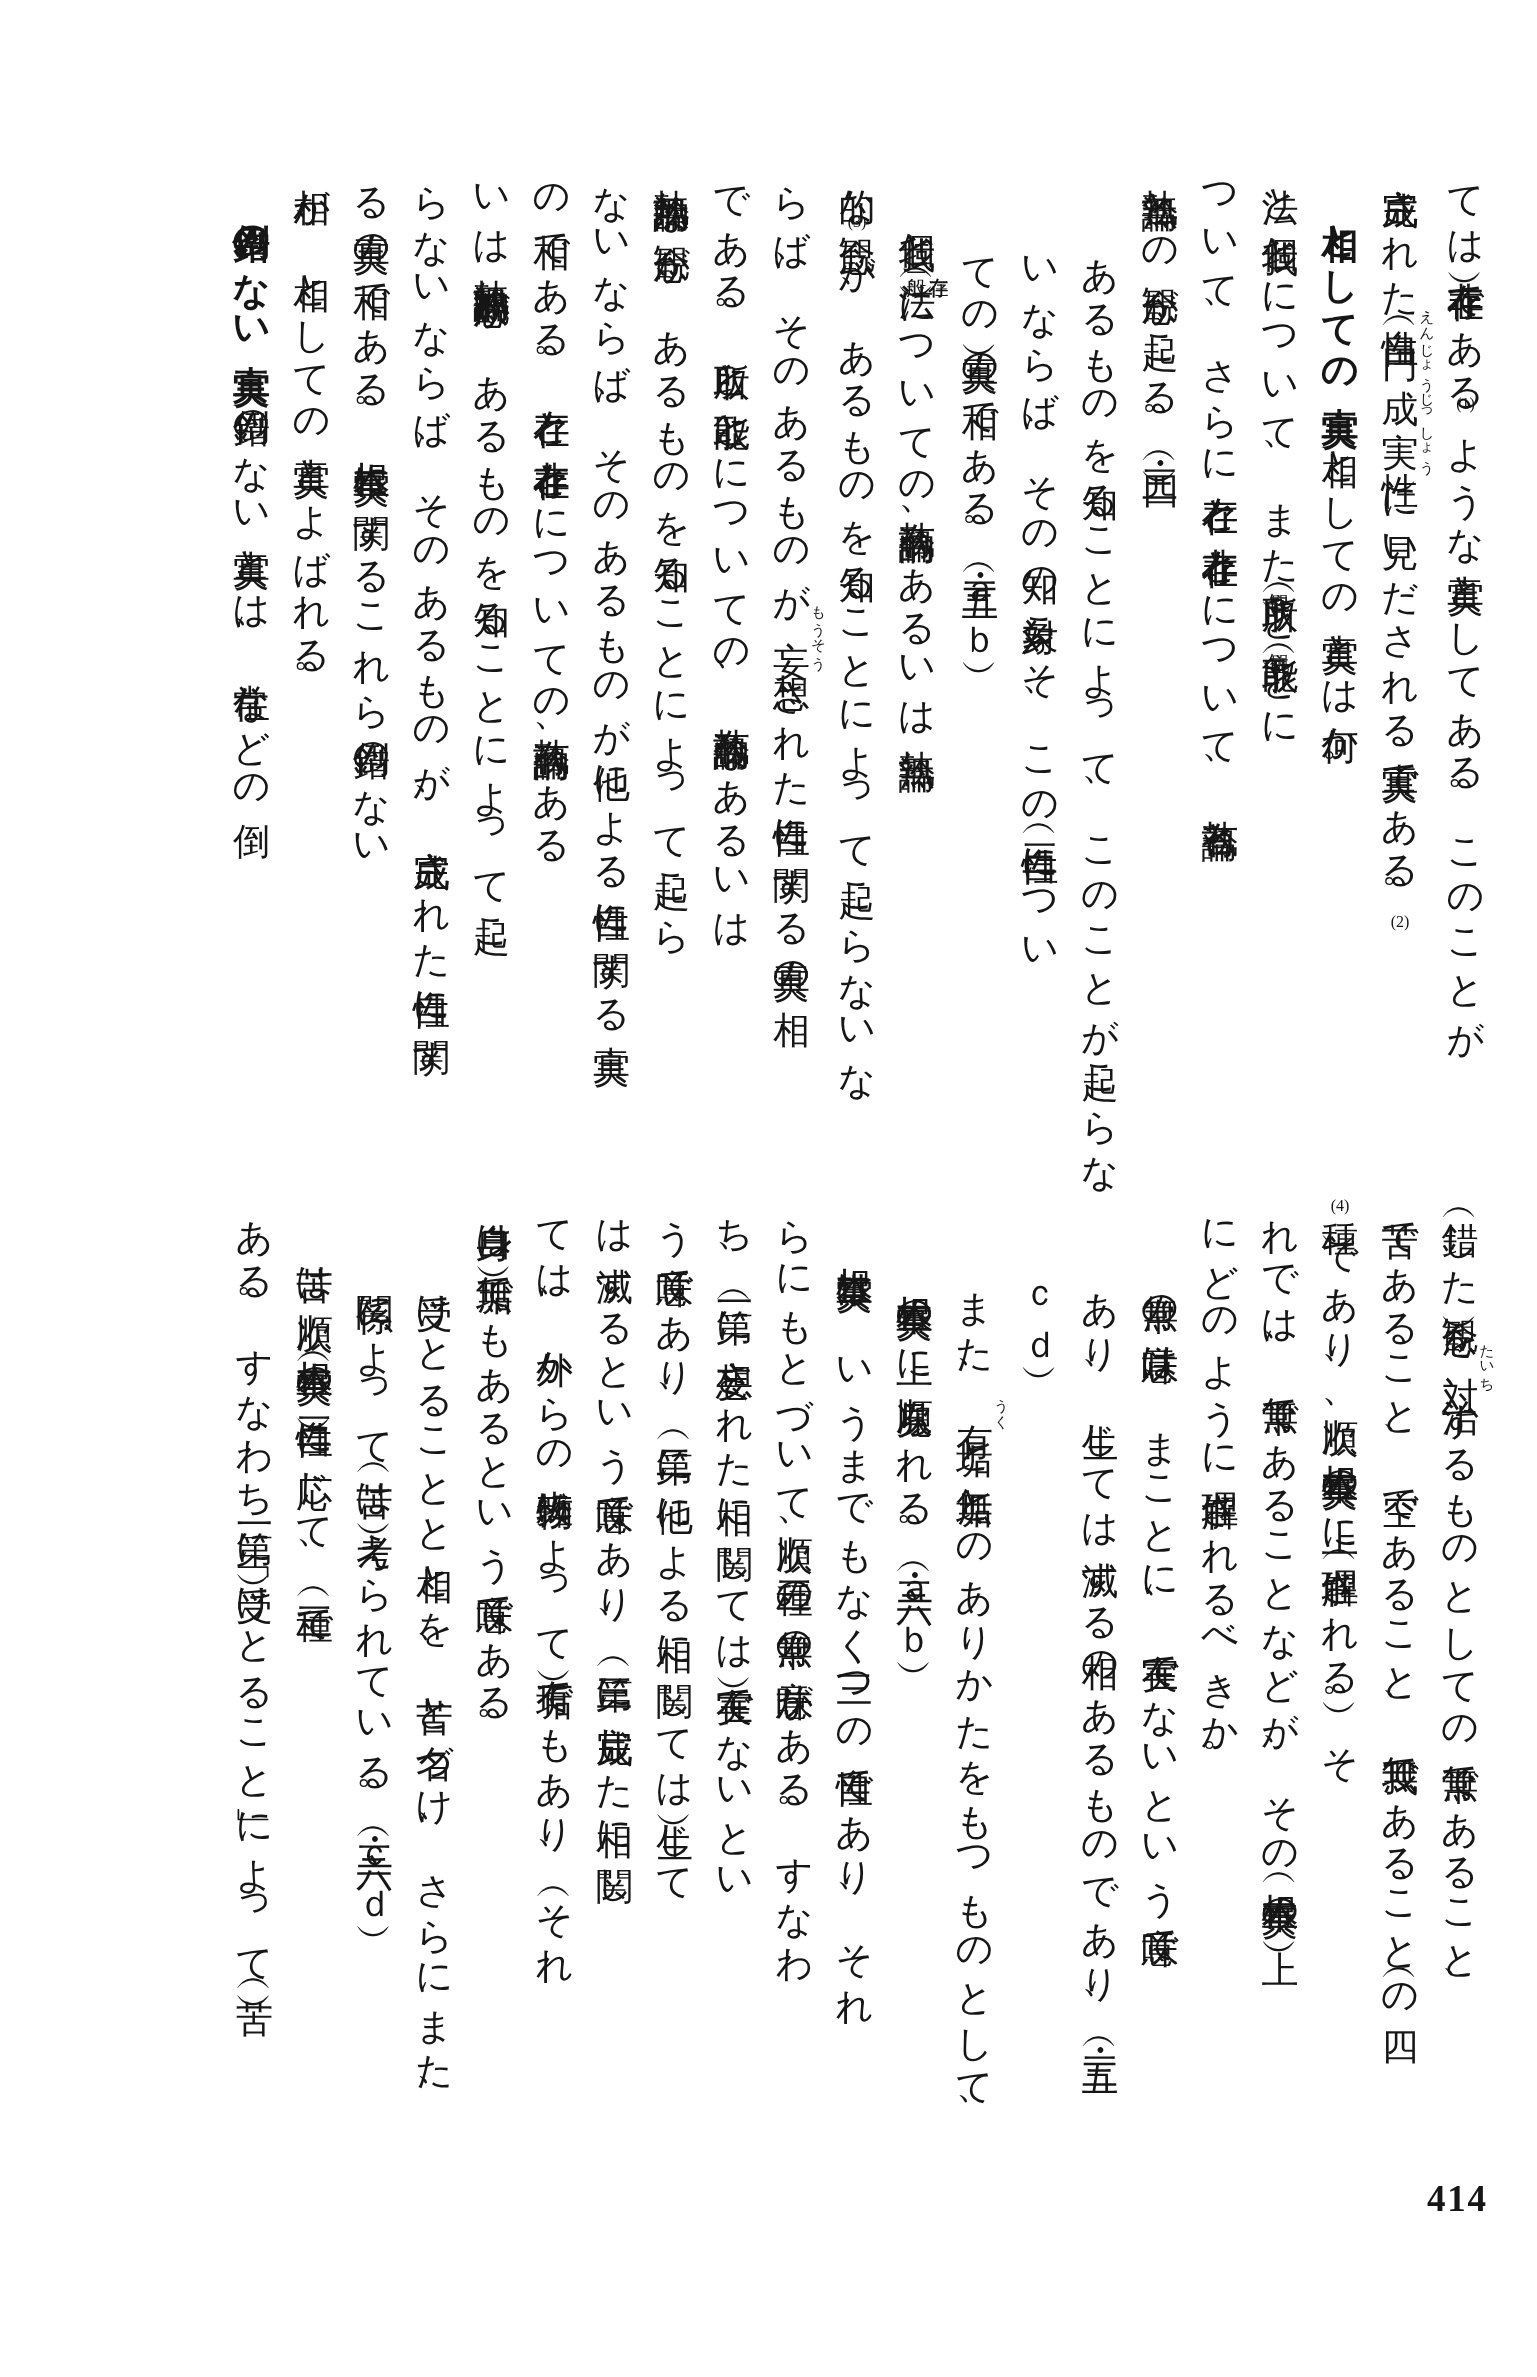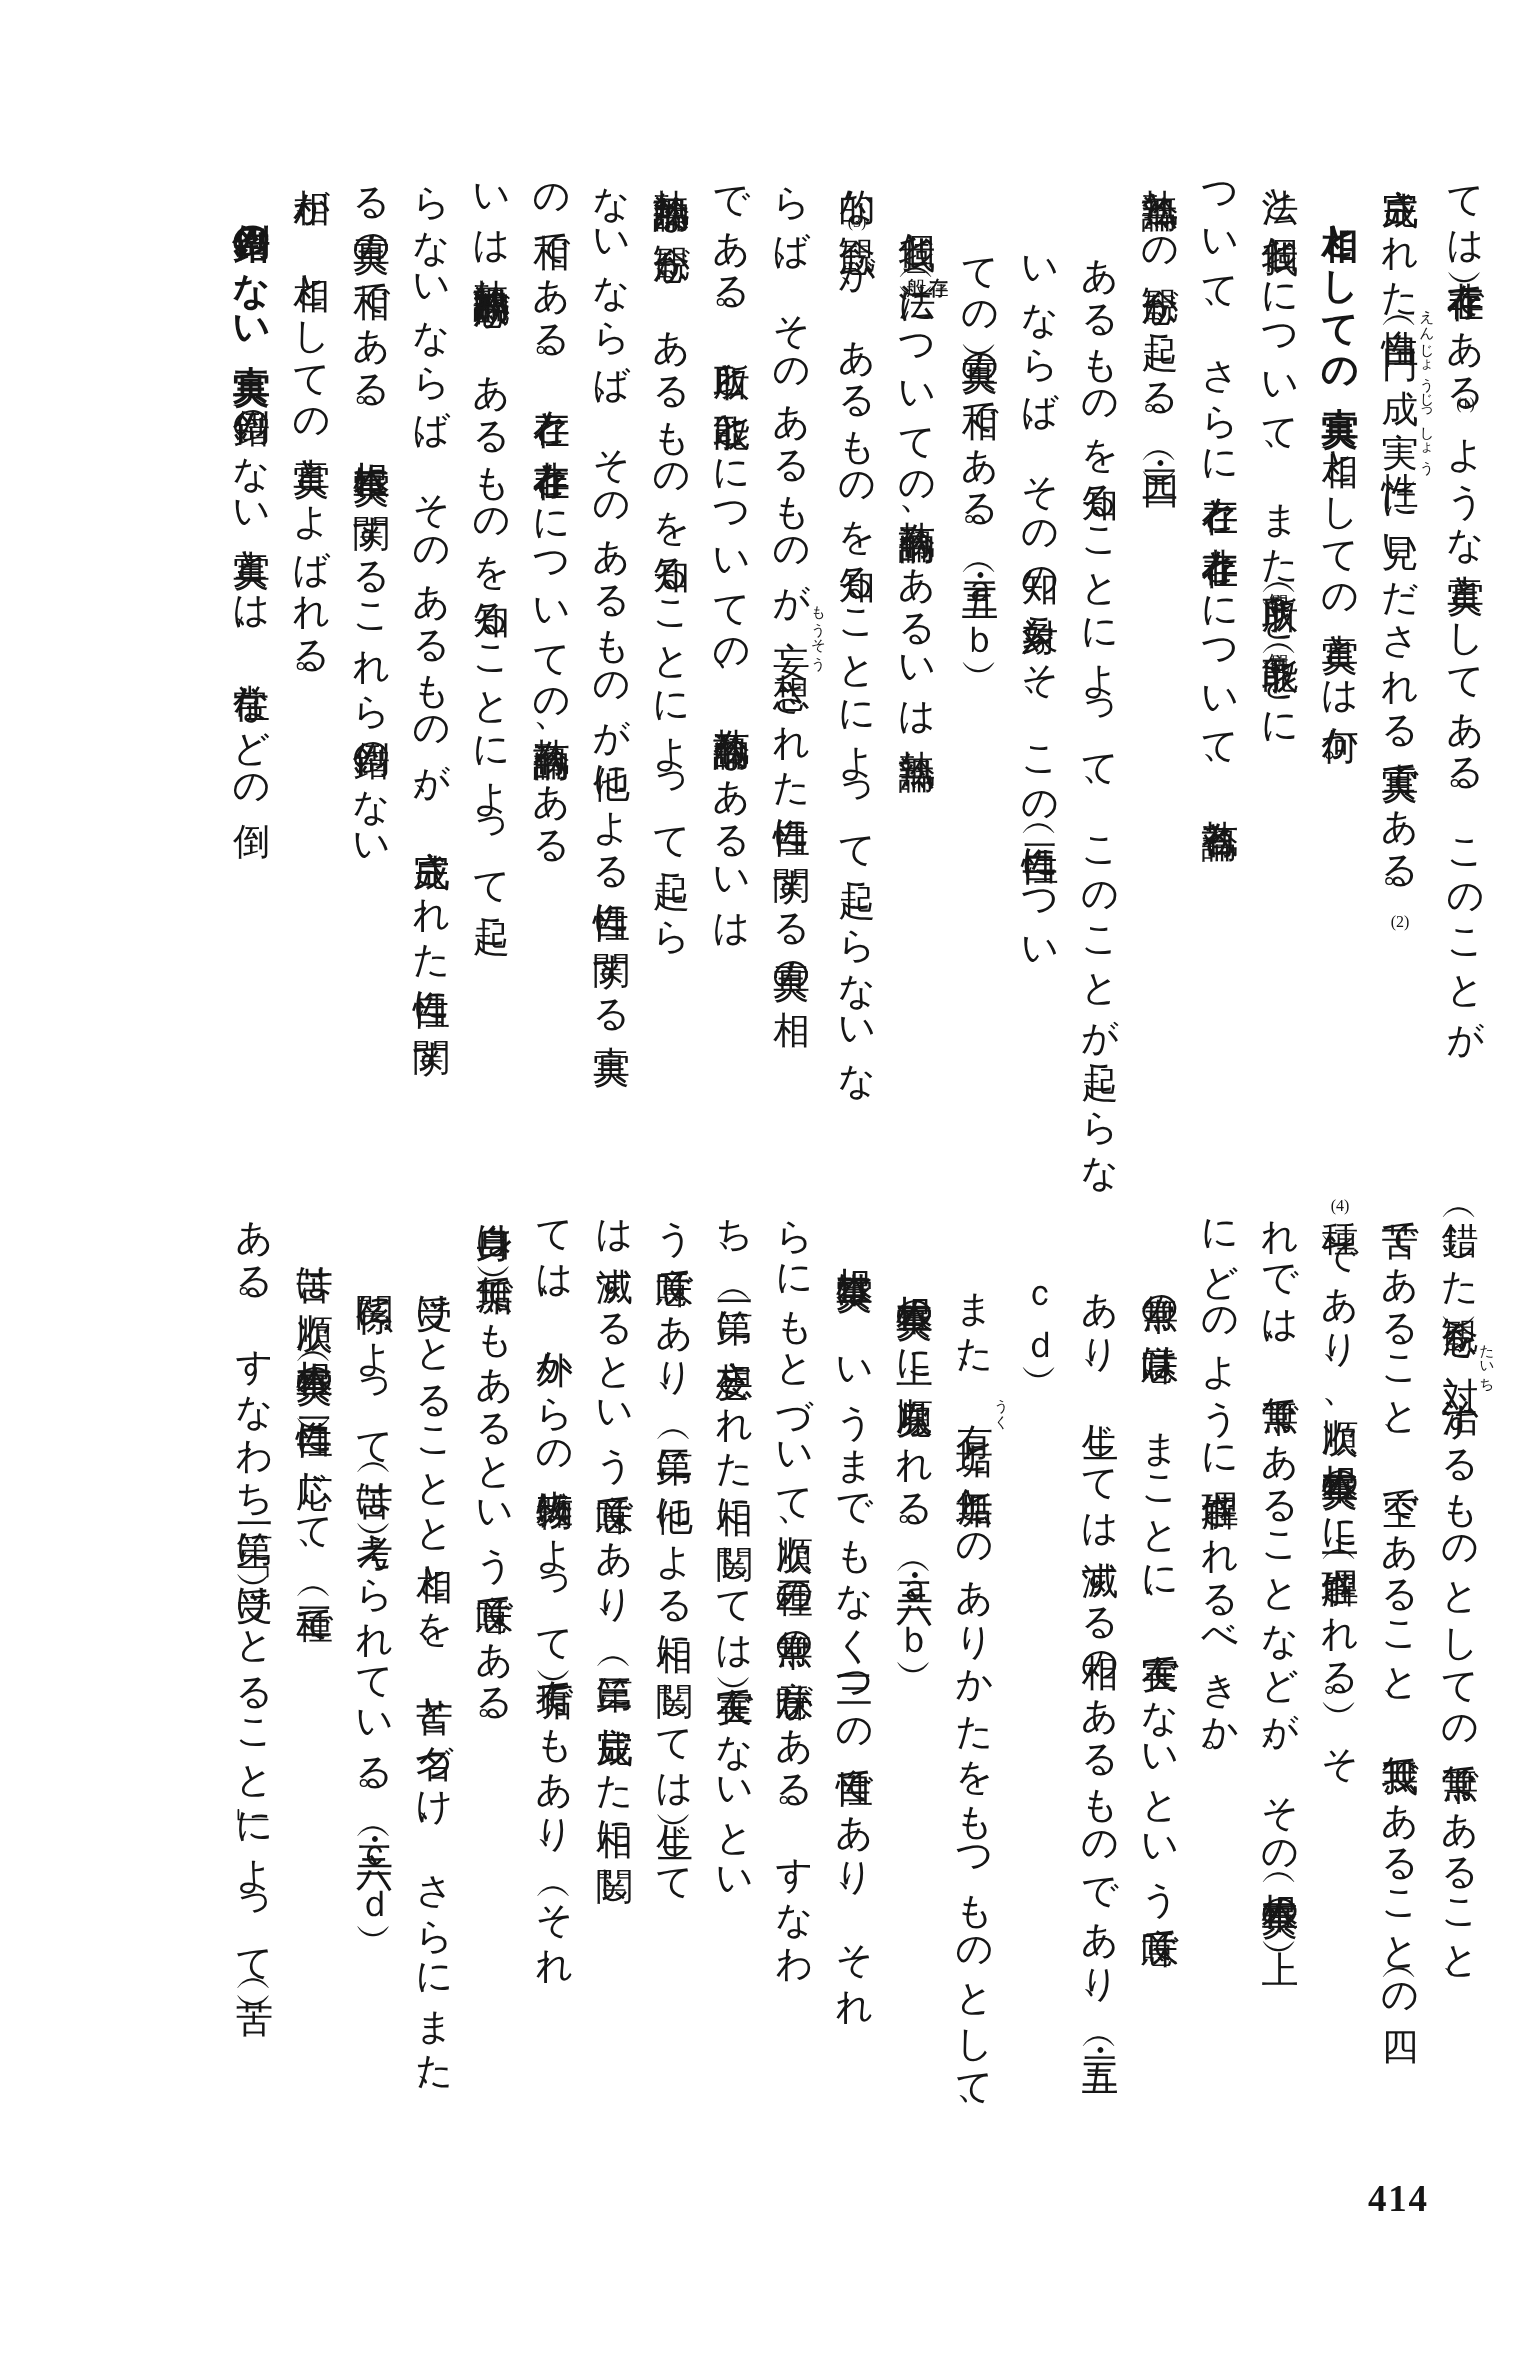--- a/index.html
+++ b/index.html
@@ -30,21 +30,21 @@
     text-combine-upright:all;
   }
   .small{
     display:inline-block;writing-mode:vertical-rl;text-orientation:upright;
     font-size:20.4px;line-height:22px;letter-spacing:0;white-space:pre-line;
     margin:2.6px 0;
   }
   ruby{ruby-position:over;}
   rt{font-size:14.5px;letter-spacing:0;}
   #page-number{
-    position:absolute;left:1368px;top:2177px;
+    position:absolute;left:1427px;top:2177px;
     font-size:37px;font-weight:bold;letter-spacing:1.7px;
     font-family:"Liberation Serif","DejaVu Serif",serif;
     text-align:center;
   }
 </style>
 </head>
 <body>
 
 <main>
   <section id="top-block" class="vblock">

